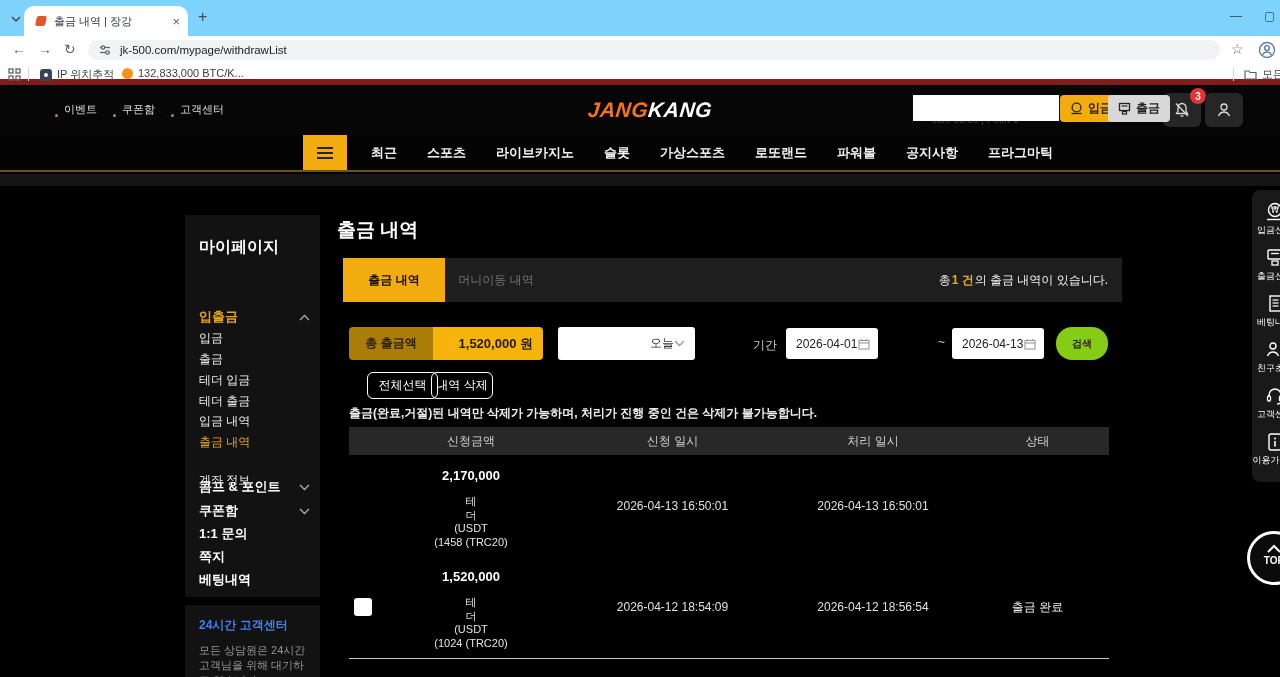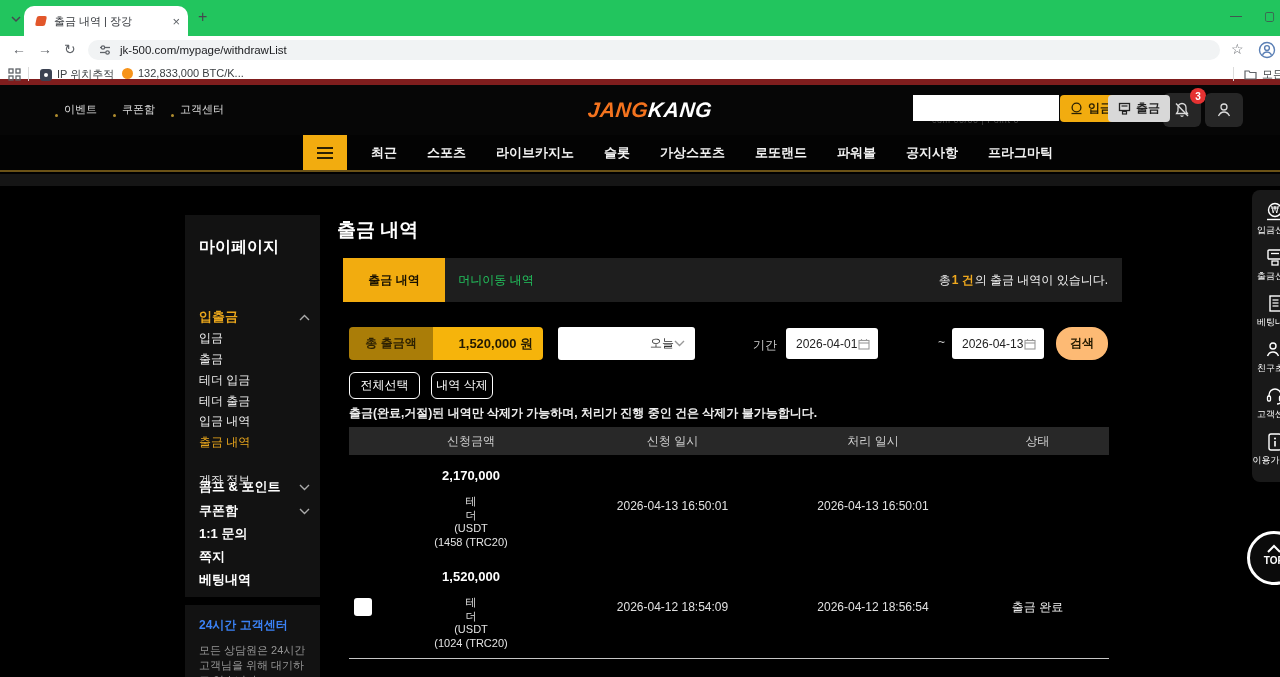--- a/index.html
+++ b/index.html
@@ -1,21 +1,21 @@
 <!DOCTYPE html>
 <html><head>
 <meta charset="utf-8">
 <style>
   * { margin:0; padding:0; box-sizing:border-box; }
   html,body { background:#000; }
   body { font-family:"Liberation Sans","DejaVu Sans",sans-serif; }
   .canvas { position:relative; width:1280px; height:677px; overflow:hidden; background:#000; }
 
   
-  .tabstrip { position:absolute; left:0; top:0; width:1280px; height:52px; background:#22c55e; }
+  .tabstrip { position:absolute; left:0; top:0; width:1280px; height:52px; background:#7dd3fc; }
   .tab-search { position:absolute; left:10px; top:13px; color:#45494f; }
   .tab { position:absolute; left:24px; top:6px; width:164px; height:30px; background:#fff; border-radius:10px 10px 0 0; display:flex; align-items:center; padding:0 8px; }
   .tab-favicon { width:10px; height:10px; background:#e2572b; border-radius:2px; transform:skewX(-12deg); margin:0 8px 0 4px; flex:none; }
   .tab-title { font-size:11px; color:#35383d; white-space:nowrap; overflow:hidden; flex:1; }
   .tab-close { font-size:13px; color:#5f6368; margin-left:6px; flex:none; }
   .newtab { position:absolute; left:198px; top:8px; font-size:16px; color:#45494f; }
   .win-btn { position:absolute; top:9px; font-size:12px; color:#45494f; }
 
   .urlrow { position:absolute; left:0; top:36px; width:1280px; height:28px; background:#fff; }
   .nav-glyph { position:absolute; top:5px; font-size:14px; color:#5f6368; }
@@ -64,32 +64,32 @@
   .si { position:absolute; left:14px; font-size:12px; color:#eee; }
   .si.active { color:#e9a61c; }
   .cs-title { font-size:12px; font-weight:bold; color:#3b82f6; }
   .cs-desc { margin-top:9px; font-size:11px; line-height:15px; color:#969696; }
 
   
   .pg-title { position:absolute; left:337px; top:217px; font-size:19px; font-weight:bold; color:#fff; }
   .tabstrip2 { position:absolute; left:343px; top:258px; width:779px; height:44px; background:#1e1e1e; display:flex; align-items:stretch; }
   .ctab { width:102px; display:flex; align-items:center; justify-content:center; font-size:12px; }
   .ctab.on { background:#f2ac0f; color:#171001; font-weight:bold; }
-  .ctab.off { color:#22c55e; }
+  .ctab.off { color:#737373; }
   .summary { position:absolute; right:14px; top:0; height:44px; display:flex; align-items:center; font-size:12px; color:#f2f2f2; }
   .summary b { color:#f0a91e; margin:0 1px; }
 
   .seg { position:absolute; left:349px; top:327px; height:33px; display:flex; border-radius:4px; overflow:hidden; }
   .seg-label { width:84px; background:#aa7d08; color:#2d2102; font-size:12px; font-weight:bold; display:flex; align-items:center; justify-content:center; }
   .seg-value { width:110px; background:#f6b40b; color:#231a02; font-size:13px; font-weight:bold; display:flex; align-items:center; justify-content:flex-end; padding-right:10px; }
   .selectbox { position:absolute; left:558px; top:327px; width:137px; height:33px; background:#fff; border-radius:3px; display:flex; align-items:center; justify-content:flex-end; padding:0 10px 0 12px; font-size:12px; color:#333; }
   .lbl-range { position:absolute; left:753px; top:337px; font-size:12px; color:#d0d0d0; }
   .datebox { position:absolute; top:328px; width:92px; height:31px; background:#fff; border-radius:3px; display:flex; align-items:center; justify-content:space-between; padding:0 8px 0 10px; font-size:12px; color:#222; }
   .tilde { position:absolute; left:938px; top:335px; font-size:12px; color:#ccc; }
-  .searchbtn { position:absolute; left:1056px; top:327px; width:52px; height:33px; background:#fdba74; border-radius:16px; color:#241a00; font-size:12px; font-weight:bold; display:flex; align-items:center; justify-content:center; }
+  .searchbtn { position:absolute; left:1056px; top:327px; width:52px; height:33px; background:#84cc16; border-radius:16px; color:#241a00; font-size:10px; font-weight:bold; display:flex; align-items:center; justify-content:center; }
   .obtn { position:absolute; top:372px; height:27px; border:1px solid #fff; border-radius:6px; color:#fff; font-size:12px; display:flex; align-items:center; justify-content:center; background:transparent; }
   .note { position:absolute; left:349px; top:405px; font-size:12px; font-weight:bold; color:#ededed; }
 
   .table { position:absolute; left:349px; top:427px; width:760px; }
   .thead { height:28px; background:#282828; display:flex; align-items:center; }
   .trow { display:flex; }
   .trow.r1 { height:101px; }
   .trow.r2 { height:103px; border-bottom:1px solid #c6c6c6; }
   .c0 { width:28px; } .c1 { width:188px; } .c2 { width:215px; } .c3 { width:186px; } .c4 { width:143px; }
   .th { font-size:12px; color:#cfcfcf; text-align:center; }
@@ -330,21 +330,21 @@
     <span>2026-04-13</span>
     <svg width="12" height="12" viewBox="0 0 12 12">
         <rect x="1" y="2.5" width="10" height="8.5" fill="none" stroke="#9a9a9a" stroke-width="1.1"></rect>
         <line x1="1" y1="5" x2="11" y2="5" stroke="#9a9a9a" stroke-width="1.1"></line>
         <line x1="3.5" y1="1" x2="3.5" y2="3" stroke="#9a9a9a" stroke-width="1.1"></line>
         <line x1="8.5" y1="1" x2="8.5" y2="3" stroke="#9a9a9a" stroke-width="1.1"></line>
       </svg>
   </div>
   <div class="searchbtn">검색</div>
 
-  <div class="obtn" style="left:349px;width:71px;">전체선택</div>
+  <div class="obtn" style="left:367px;width:71px;">전체선택</div>
   <div class="obtn" style="left:431px;width:62px;">내역 삭제</div>
   <div class="note">출금(완료,거절)된 내역만 삭제가 가능하며, 처리가 진행 중인 건은 삭제가 불가능합니다.</div>
 
   <div class="table">
     <div class="thead">
       <div class="c0"></div>
       <div class="c1 th">신청금액</div>
       <div class="c2 th">신청 일시</div>
       <div class="c3 th">처리 일시</div>
       <div class="c4 th">상태</div>

